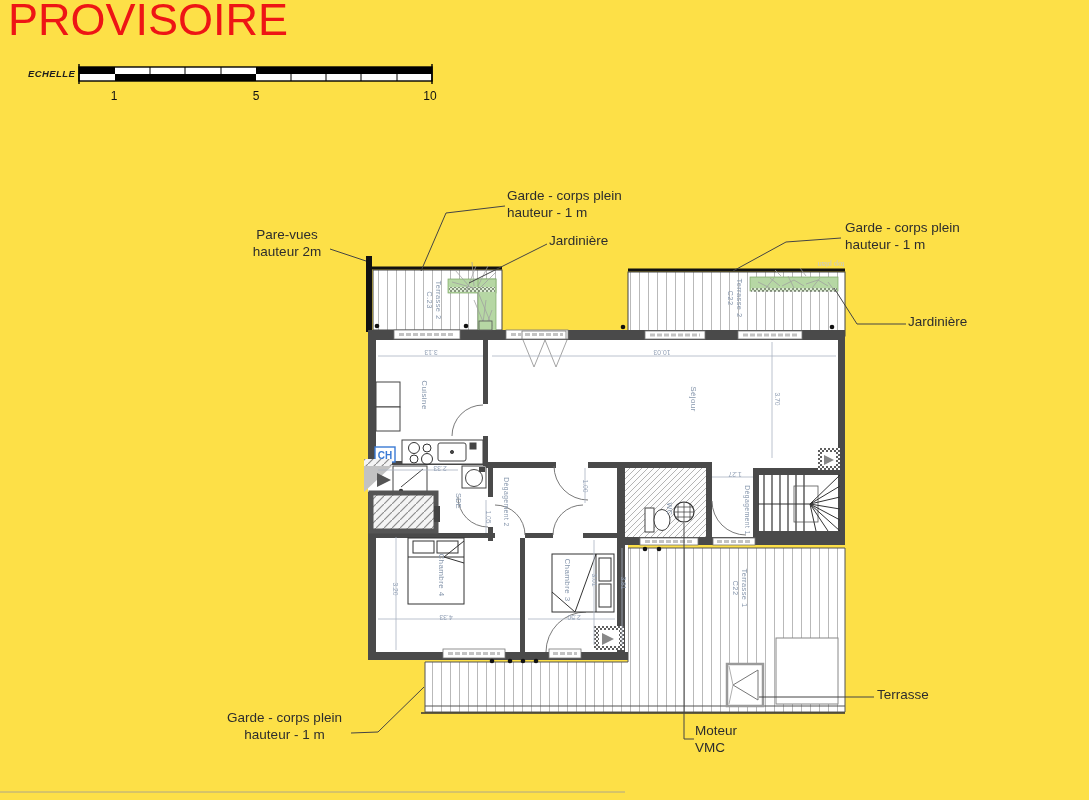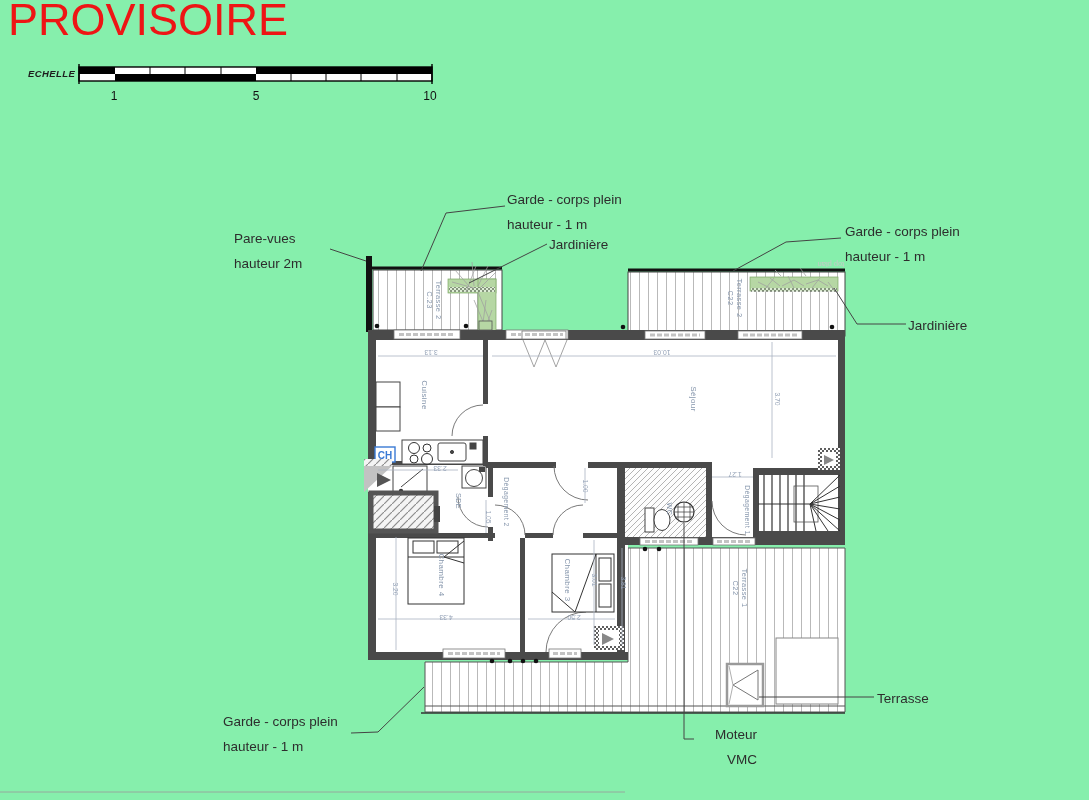--- a/index.html
+++ b/index.html
@@ -1,23 +1,23 @@
 <!DOCTYPE html>
 <html><head>
 <meta charset="utf-8">
 <style>
   html,body{margin:0;padding:0;background:#ffffff;}
-  .page{position:relative;width:1089px;height:800px;background:#86efac;overflow:hidden;
+  .page{position:relative;width:1089px;height:800px;background:#fde047;overflow:hidden;
         font-family:"Liberation Sans",sans-serif;}
   .stamp{position:absolute;left:8px;top:-6px;font-size:45px;font-weight:400;
          letter-spacing:0px;color:#ee1515;}
   .echelle{position:absolute;left:5px;top:68px;font-size:9.5px;font-style:italic;
            font-weight:bold;color:#1d1d1d;letter-spacing:.4px;margin-left:23px;}
-  .ann{position:absolute;font-size:13.5px;line-height:25px;color:#2d2d2d;white-space:pre-line;}
-  .r{text-align:left;} .c{text-align:right;}
+  .ann{position:absolute;font-size:13.5px;line-height:17px;color:#2d2d2d;white-space:pre-line;}
+  .r{text-align:center;} .c{text-align:left;}
   svg{position:absolute;left:0;top:0;}
   svg text{font-family:"Liberation Sans",sans-serif;}
 </style>
 </head>
 <body>
 
 <div class="page">
 
   <div class="stamp">PROVISOIRE</div>
   <div class="echelle">ECHELLE</div>

